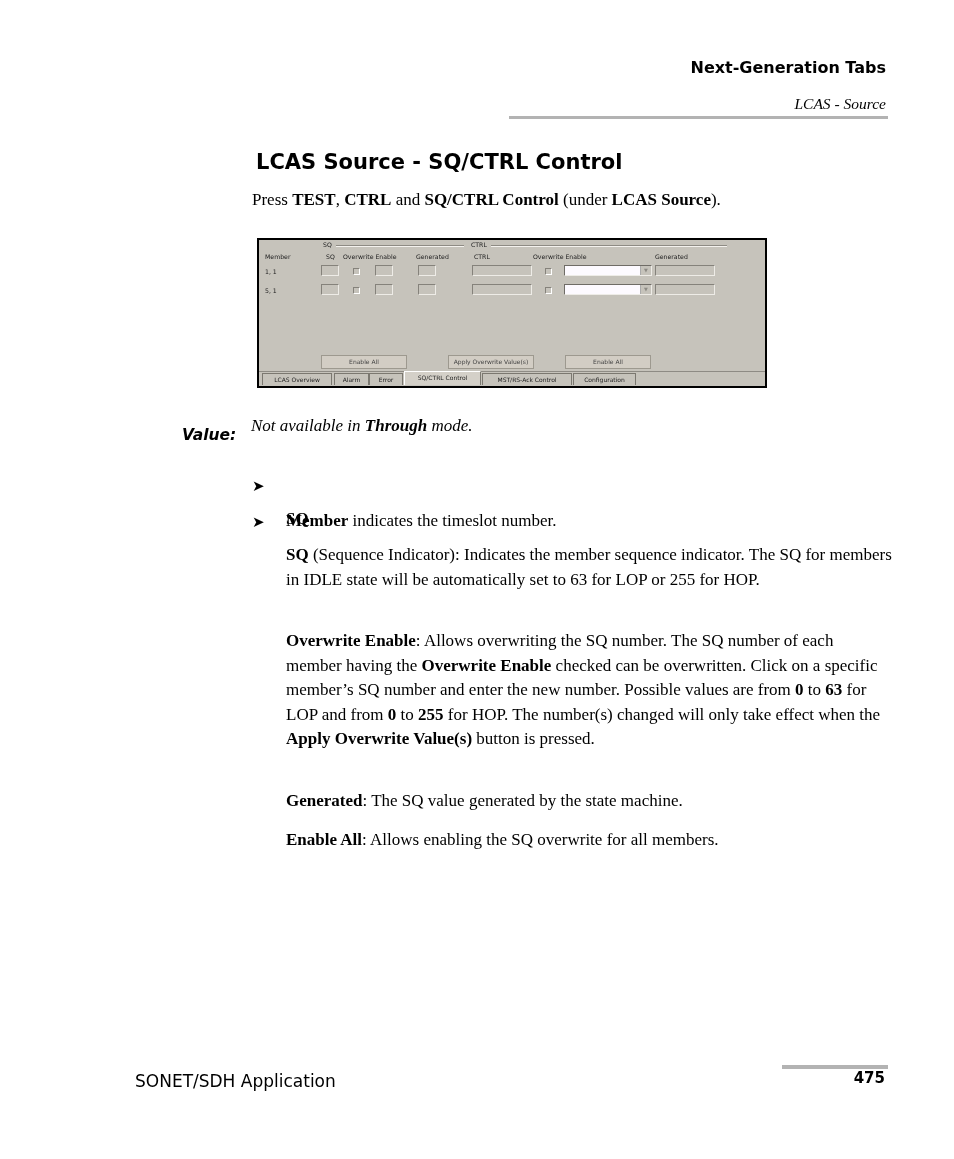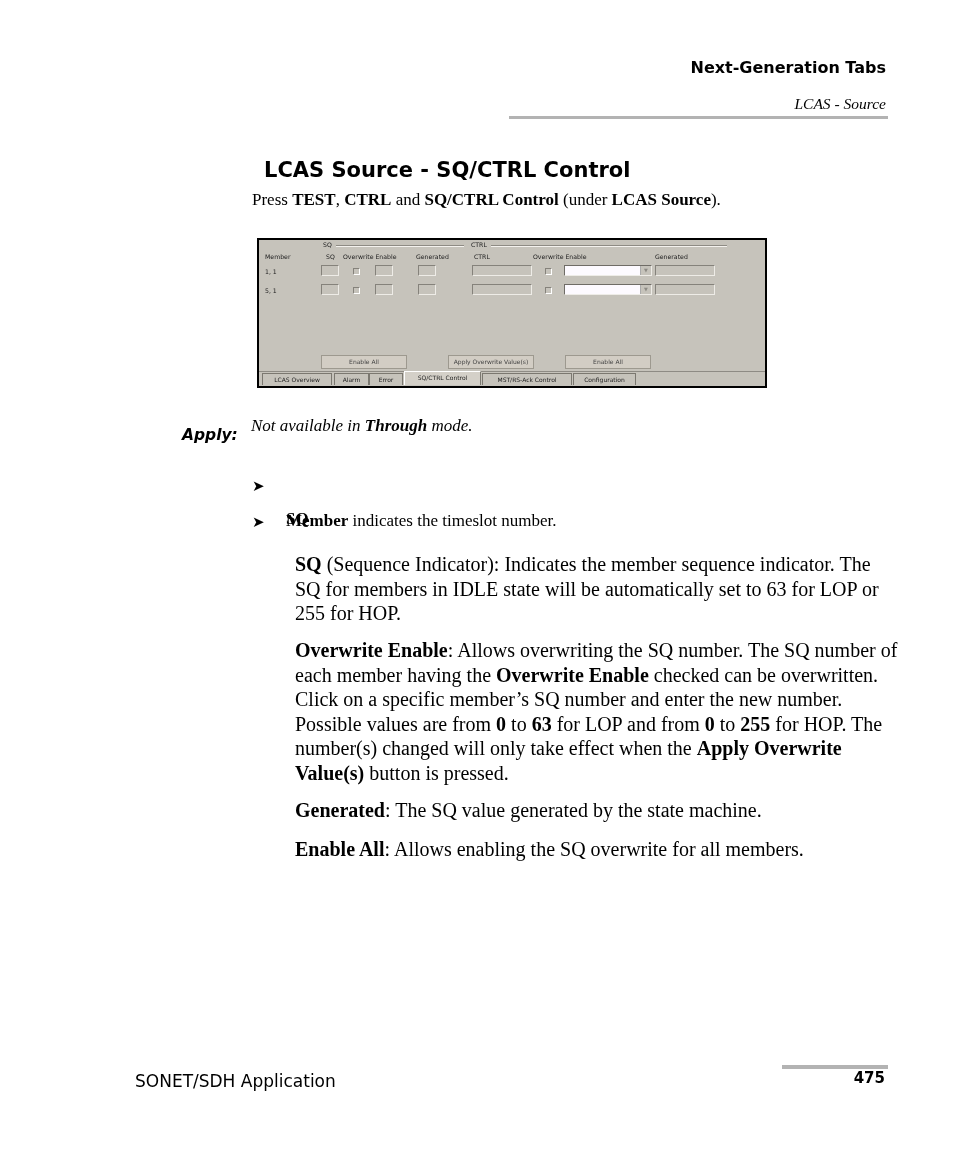--- a/index.html
+++ b/index.html
@@ -2,42 +2,42 @@
 <html><head>
 <meta charset="utf-8">
 <style>
   html, body { margin: 0; padding: 0; background: #ffffff; }
   body { width: 954px; height: 1159px; position: relative; overflow: hidden; color: #000; font-family: "Liberation Serif", serif; }
 
   .hdr-title { position: absolute; right: 68px; top: 58px; font-family: "DejaVu Sans", sans-serif; font-weight: bold; font-size: 16px; }
   .hdr-sub { position: absolute; right: 68px; top: 95px; font-family: "Liberation Serif", serif; font-style: italic; font-size: 15.5px; }
   .hdr-rule { position: absolute; left: 509px; top: 116px; width: 379px; height: 3px; background: #b3b3b3; }
 
-  .page-title { position: absolute; left: 252px; top: 146px; font-family: "DejaVu Sans", sans-serif; font-weight: bold; font-size: 21px; margin: 12px; }
+  .page-title { position: absolute; left: 252px; top: 146px; font-family: "DejaVu Sans", sans-serif; font-weight: bold; font-size: 21px; margin: 4px; }
   .intro { position: absolute; left: 252px; top: 190px; font-size: 17px; white-space: nowrap; }
 
   
   .app { position: absolute; left: 257px; top: 238px; width: 506px; height: 146px; background: #c6c3bb; border: 2px solid #000; box-sizing: content-box; font-family: "DejaVu Sans", sans-serif; font-size: 6.2px; color: #222; }
   .app .lbl { position: absolute; white-space: nowrap; }
   .grp-line { position: absolute; height: 1px; background: #8e8b84; border-bottom: 1px solid #f4f2ee; }
   .fld { position: absolute; height: 11px; background: #c6c3bb; border-top: 1px solid #85827b; border-left: 1px solid #85827b; border-right: 1px solid #eeece7; border-bottom: 1px solid #eeece7; box-sizing: border-box; }
   .chk { position: absolute; width: 7px; height: 7px; border-top: 1px solid #85827b; border-left: 1px solid #85827b; border-right: 1px solid #fff; border-bottom: 1px solid #fff; background: #c6c3bb; box-sizing: border-box; }
   .combo { position: absolute; height: 11px; width: 88px; background: #fdfaff; border-top: 1px solid #6f6c66; border-left: 1px solid #6f6c66; border-right: 1px solid #eeece7; border-bottom: 1px solid #eeece7; box-sizing: border-box; }
   .combo .arrow { position: absolute; right: 0; top: 0; width: 10px; height: 9px; background: #c6c3bb; border-left: 1px solid #aaa; font-size: 5px; color: #8d8a84; text-align: center; line-height: 9px; }
   .btn { position: absolute; height: 14px; background: #d2cdc4; border: 1px solid #9d998f; box-sizing: border-box; text-align: center; line-height: 12px; color: #444; font-size: 6px; }
   .tabs-line { position: absolute; left: 0; top: 131px; width: 506px; height: 1px; background: #8e8b84; }
   .tab { position: absolute; top: 133px; height: 12px; border: 1px solid #7b7870; border-bottom: none; background: #c6c3bb; text-align: center; line-height: 11px; font-size: 6px; box-sizing: border-box; }
   .tab.active { top: 131px; height: 14px; background: #d4d0c8; border-color: #fff #7b7870 transparent #fff; }
 
   .note-label { position: absolute; left: 182px; top: 426px; font-family: "DejaVu Sans", sans-serif; font-style: italic; font-weight: bold; font-size: 15.5px; }
   .note-text { position: absolute; left: 251px; top: 416px; font-style: italic; font-size: 17px; }
 
   .bullet { position: absolute; left: 252px; font-size: 15px; }
   .bullet-text { position: absolute; left: 286px; font-size: 17px; white-space: nowrap; }
-  .para { position: absolute; left: 286px; width: 606px; font-size: 20px; line-height: 24.5px; margin: 9px; }
+  .para { position: absolute; left: 286px; width: 606px; font-size: 17px; line-height: 24.5px; margin: 0; }
 
   .foot-rule { position: absolute; left: 782px; top: 1065px; width: 106px; height: 4px; background: #b3b3b3; }
   .foot-left { position: absolute; left: 135px; top: 1071px; font-family: "DejaVu Sans", sans-serif; font-size: 17px; }
   .foot-right { position: absolute; right: 69px; top: 1069px; font-family: "DejaVu Sans", sans-serif; font-weight: bold; font-size: 15px; }
   b { font-weight: bold; }
 </style>
 </head>
 <body>
 
 <div class="hdr-title">Next-Generation Tabs</div>
@@ -95,21 +95,21 @@
 
   <div class="tabs-line"></div>
   <div class="tab" style="left:3px;width:70px;">LCAS Overview</div>
   <div class="tab" style="left:75px;width:35px;">Alarm</div>
   <div class="tab" style="left:110px;width:34px;">Error</div>
   <div class="tab active" style="left:145px;width:77px;">SQ/CTRL Control</div>
   <div class="tab" style="left:223px;width:90px;">MST/RS-Ack Control</div>
   <div class="tab" style="left:314px;width:63px;">Configuration</div>
 </div>
 
-<div class="note-label">Apply:</div>
+<div class="note-label">Value:</div>
 <div class="note-text"><span>Not available in </span><b>Through</b><span> mode.</span></div>
 
 <span class="bullet" style="top:477px;">➤</span>
 <div class="bullet-text" style="top:474px;margin-top:37px;"><b>Member</b><span> indicates the timeslot number.</span></div>
 
 <span class="bullet" style="top:513px;">➤</span>
 <div class="bullet-text" style="top:509px;"><b>SQ</b><span></span></div>
 
 <p class="para" style="top:543px;"><b>SQ</b><span> (Sequence Indicator): Indicates the member sequence indicator. The SQ for members in IDLE state will be automatically set to 63 for LOP or 255 for HOP.</span></p>
 

